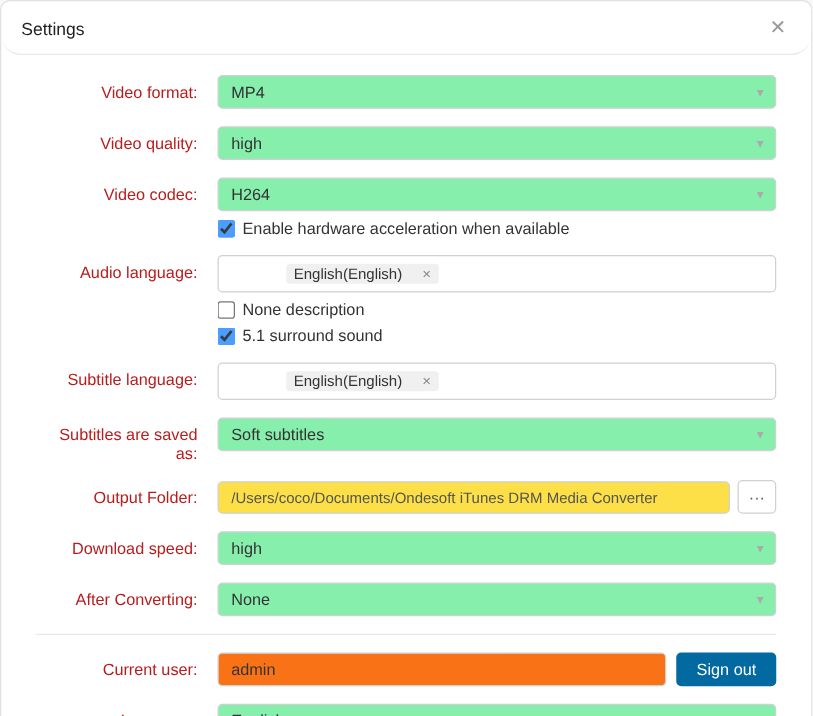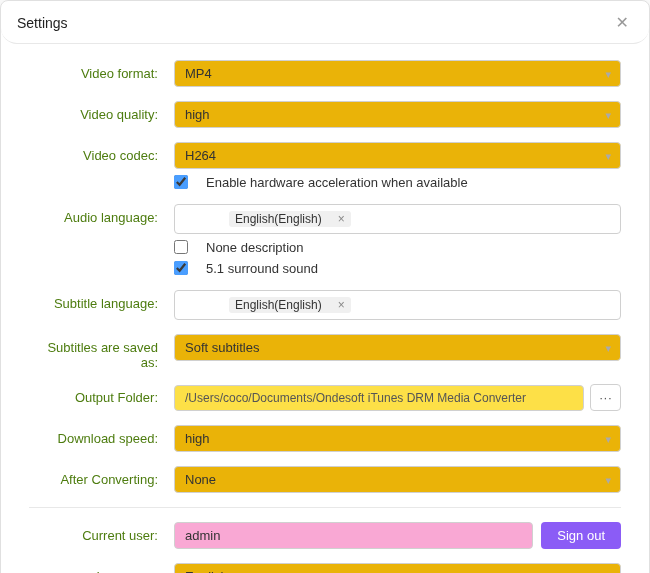--- a/index.html
+++ b/index.html
@@ -45,59 +45,59 @@
     }
     .form-row {
       display: flex;
       align-items: flex-start;
       margin-bottom: 14px;
     }
     .form-label {
       width: 145px;
       min-width: 145px;
       font-size: 13px;
-      color: #4d7c0f;
+      color: #b91c1c;
       font-weight: 500;
       padding-top: 6px;
       text-align: right;
       padding-right: 16px;
     }
     .form-control-wrap {
       flex: 1;
     }
     .select-wrap {
       position: relative;
       width: 100%;
     }
     .select-wrap select {
       width: 100%;
       appearance: none;
       -webkit-appearance: none;
-      background: #eab308;
+      background: #86efac;
       border: 1px solid #d0d0d0;
       border-radius: 4px;
       padding: 5px 30px 5px 10px;
       font-size: 13px;
       color: #333;
       cursor: pointer;
       outline: none;
     }
     .chevron-icon {
       position: absolute;
       right: 10px;
       top: 50%;
       transform: translateY(-50%);
       pointer-events: none;
       color: #aaa;
       font-size: 11px;
     }
     .checkbox-row {
       display: flex;
-      align-items: flex-start;
-      gap: 18px;
+      align-items: center;
+      gap: 6px;
       margin-top: 6px;
     }
     .checkbox-row input[type="checkbox"] {
       width: 14px;
       height: 14px;
       accent-color: #4a9eff;
     }
     .checkbox-label {
       font-size: 13px;
       color: #333;
@@ -163,25 +163,25 @@
       align-items: center;
       gap: 8px;
     }
     .current-user-input {
       flex: 1;
       border: 1px solid #d0d0d0;
       border-radius: 4px;
       padding: 5px 10px;
       font-size: 13px;
       color: #333;
-      background: #f9a8d4;
+      background: #f97316;
       outline: none;
     }
     .sign-out-btn {
-      background: #8b5cf6;
+      background: #0369a1;
       color: #fff;
       border: none;
       border-radius: 4px;
       padding: 6px 16px;
       font-size: 13px;
       cursor: pointer;
       white-space: nowrap;
     }
   </style>
 </head>

